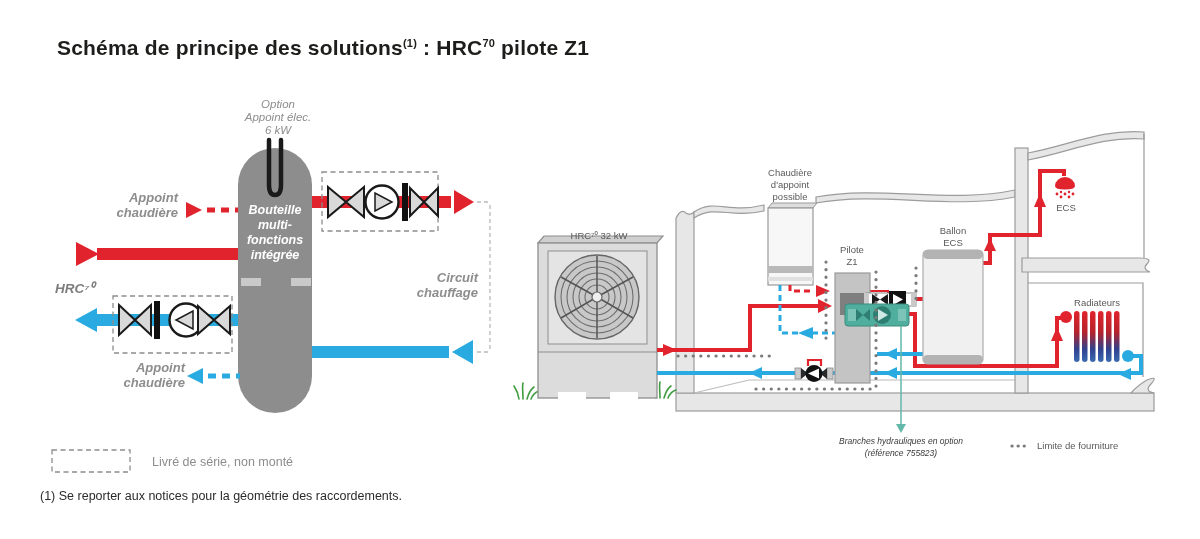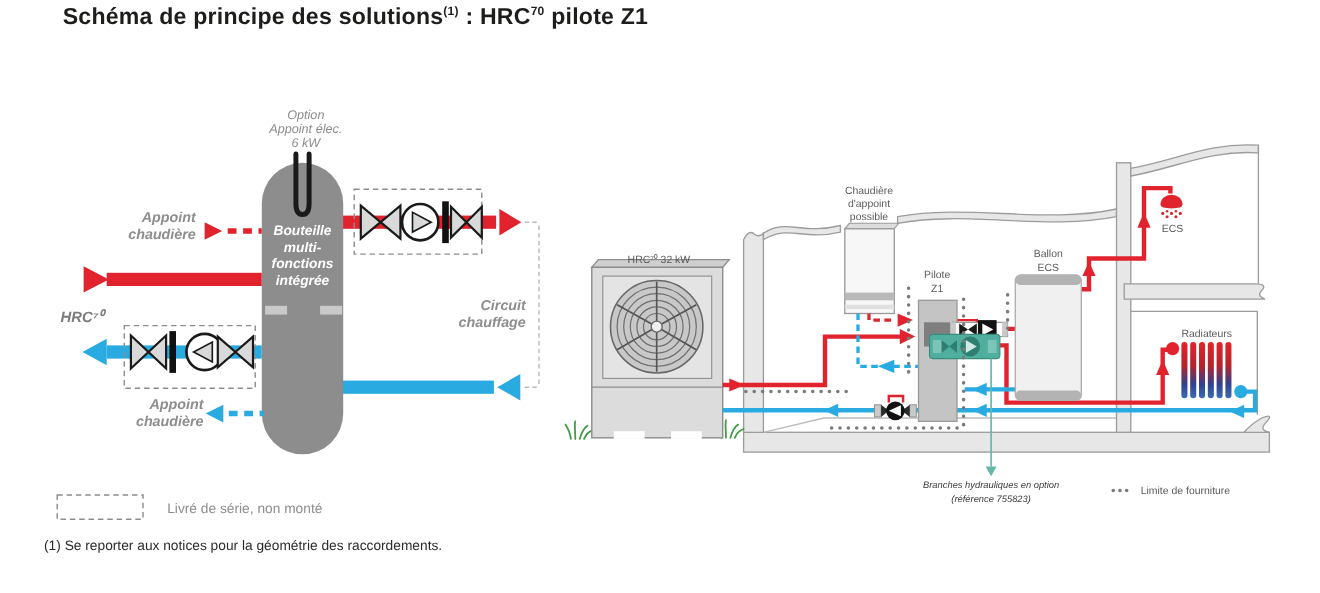--- a/index.html
+++ b/index.html
@@ -1,18 +1,18 @@
 <!DOCTYPE html>
 <html><head>
 <meta charset="utf-8">
 <style>
   html,body{margin:0;padding:0;background:#ffffff;}
   .page{position:relative;width:1200px;height:539px;background:#fff;overflow:hidden;
         font-family:"Liberation Sans",sans-serif;}
-  h1.title{position:absolute;left:57px;top:4px;margin:0;font-size:21px;font-weight:bold;
+  h1.title{position:absolute;left:57px;top:36px;margin:0;font-size:21px;font-weight:bold;
            color:#1d1d1b;letter-spacing:.2px;}
   h1.title sup{font-size:11px;}
   svg text{font-family:"Liberation Sans",sans-serif;}
   .lbl-left{font-size:13px;font-weight:bold;font-style:italic;fill:#8d8d8d;}
   .lbl-option{font-size:11.5px;font-style:italic;fill:#8d8d8d;}
   .lbl-tank{font-size:12.5px;font-weight:bold;font-style:italic;fill:#ffffff;}
   .lbl-right{font-size:9.5px;fill:#5a5a5a;}
   .lbl-branches{font-size:8.5px;font-style:italic;fill:#3a3a3a;}
   .lbl-legend{font-size:12.5px;fill:#8d8d8d;}
   .lbl-foot{font-size:12.5px;fill:#2b2b2b;}

